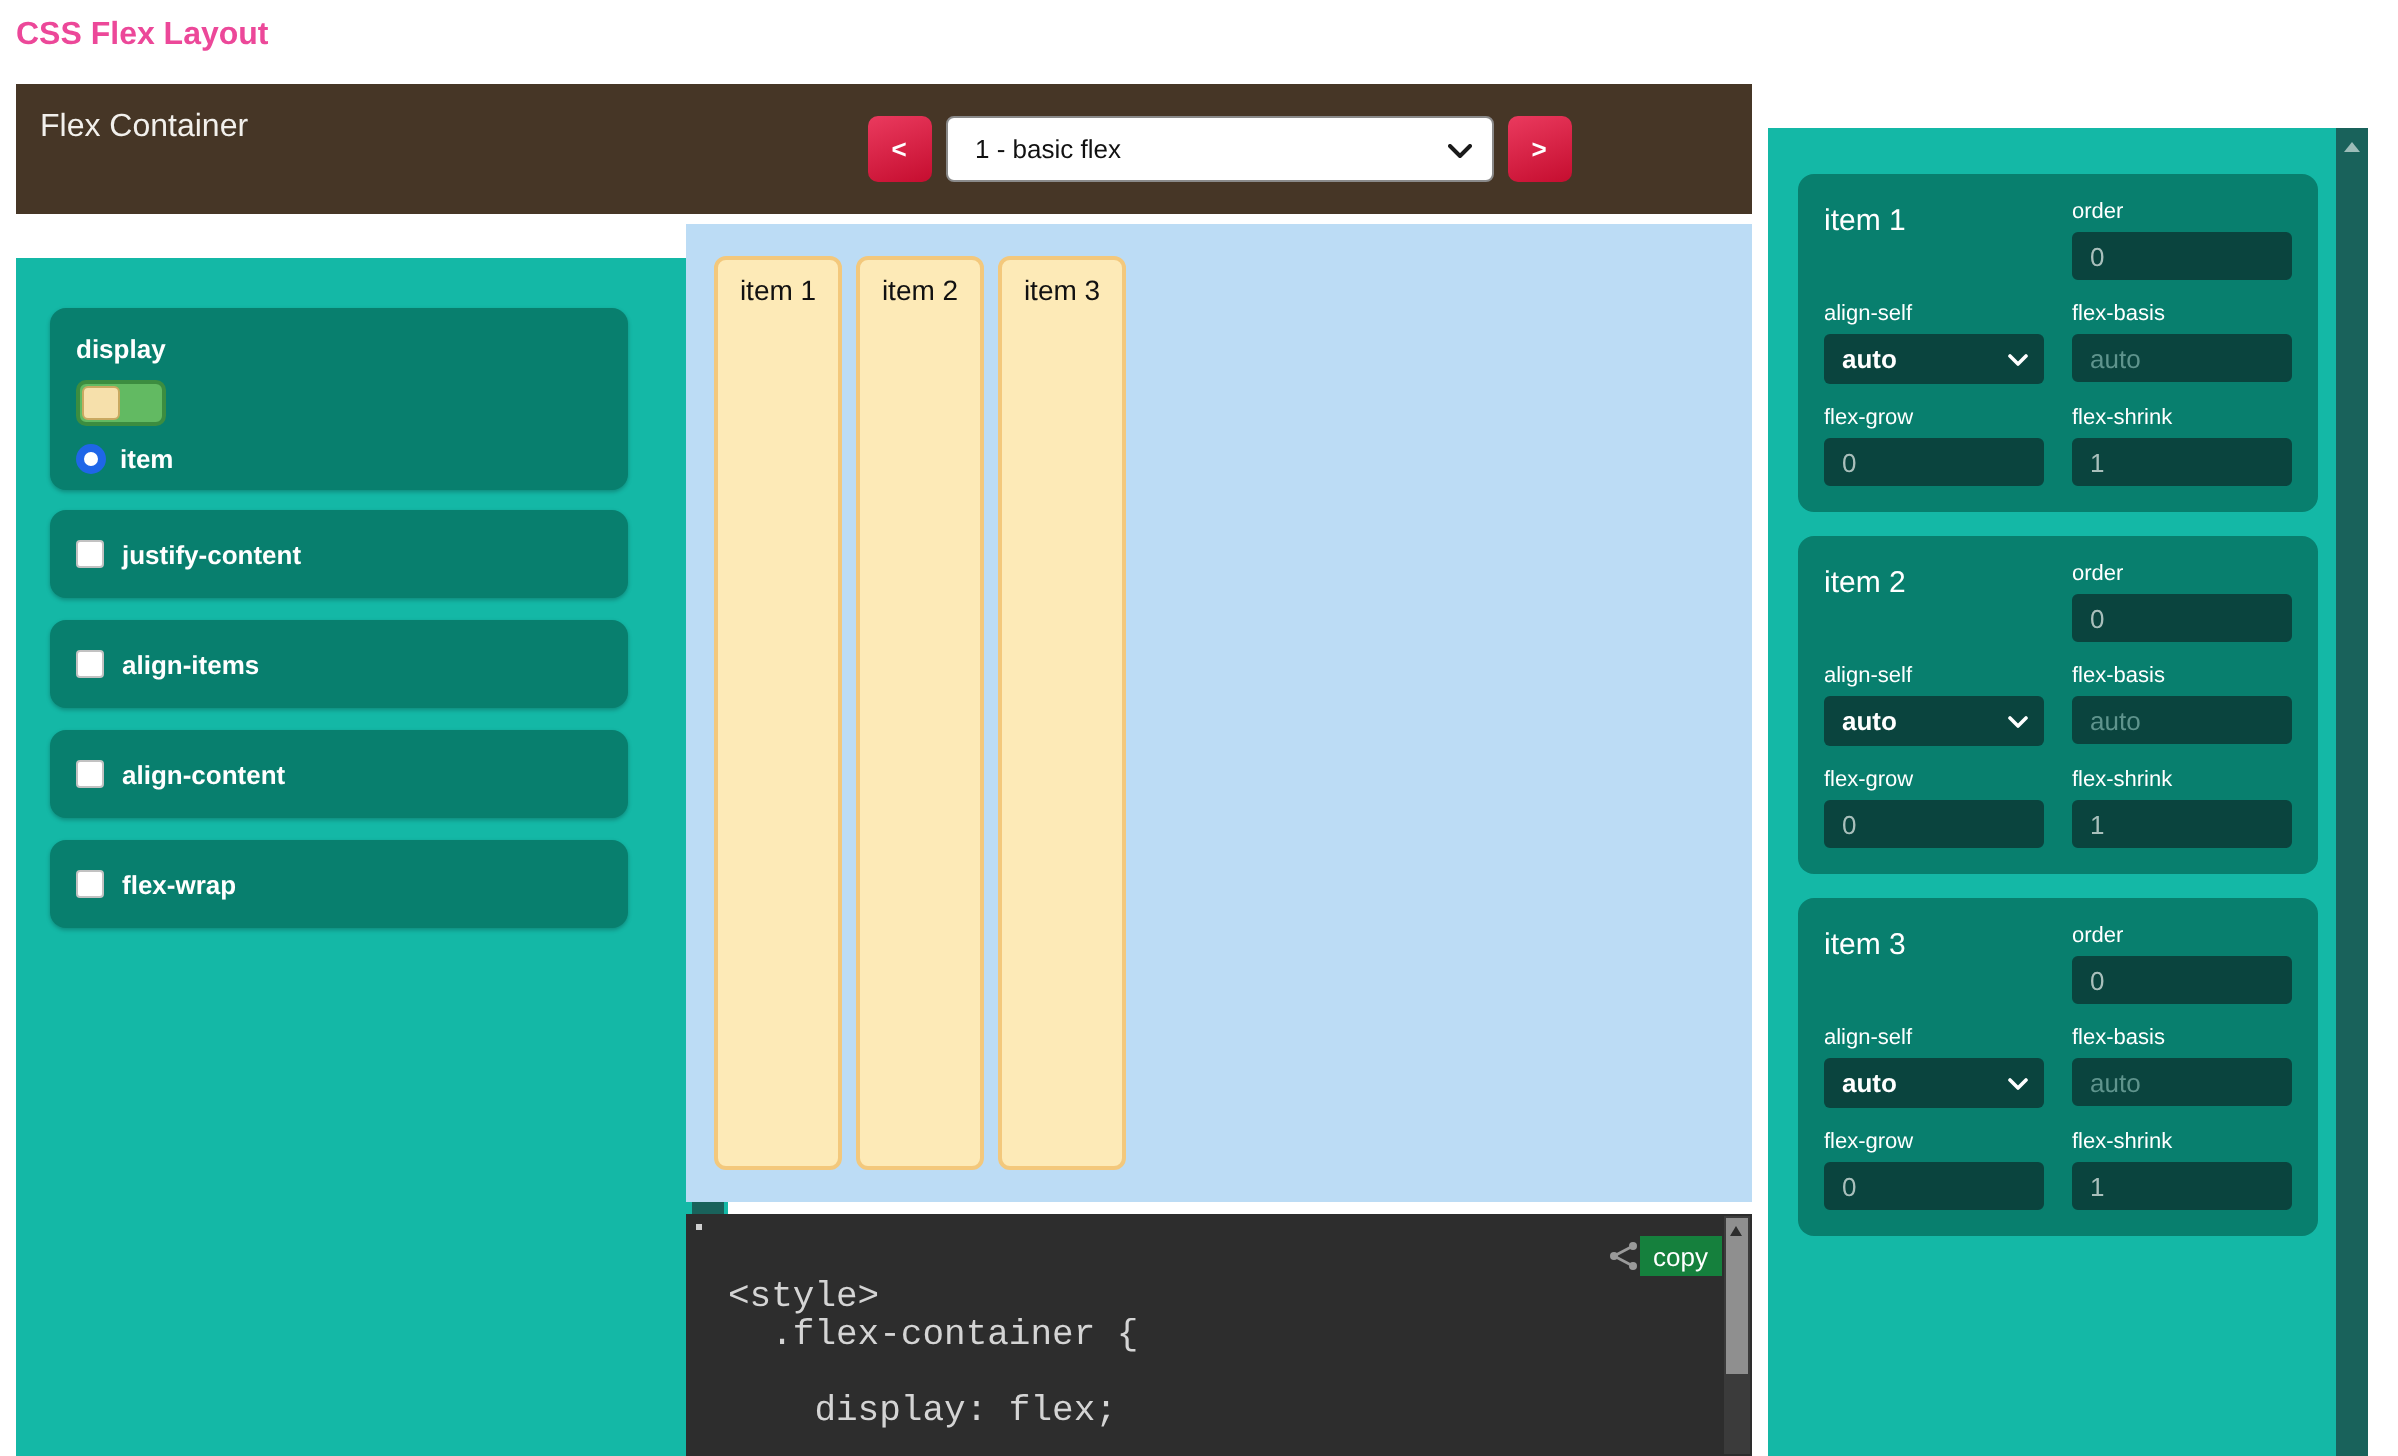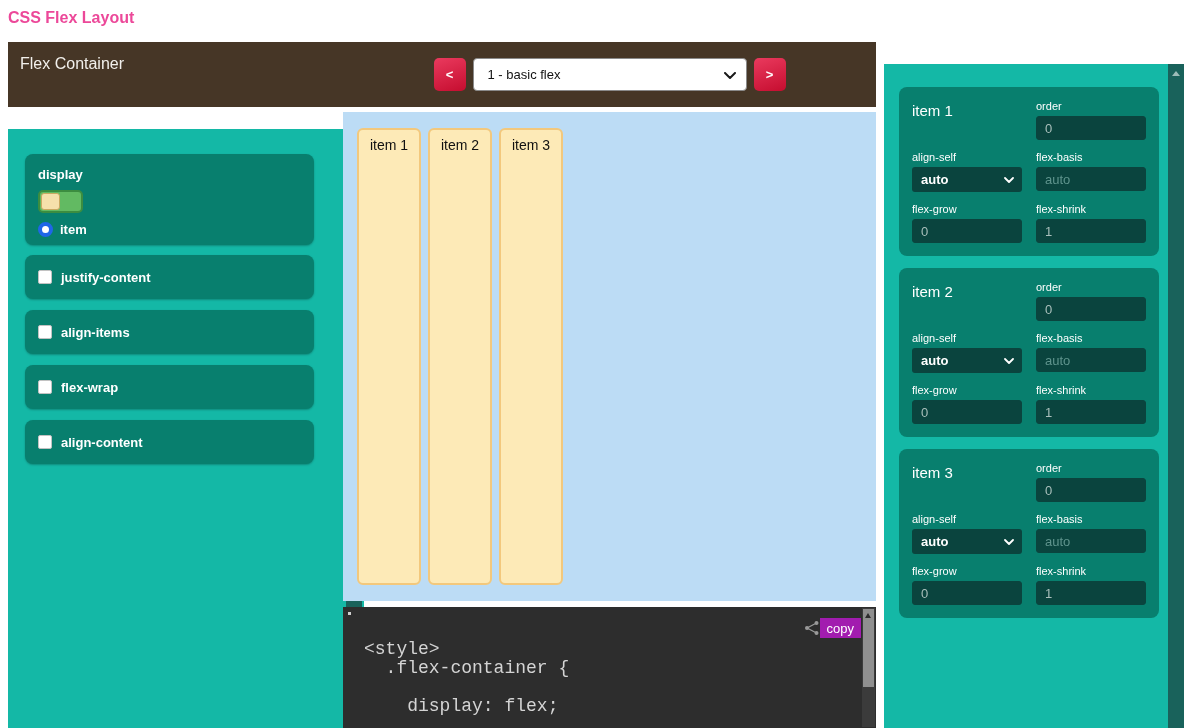--- a/index.html
+++ b/index.html
@@ -44,21 +44,21 @@
   .example-select > span { font-size: 13px; color: #111; padding-left: 14px; }
   .example-select svg { position: absolute; right: 10px; top: 13px; }
 
   .canvas { height: 489px; flex: 0 0 489px; margin-top: 5px; background: #bcdcf5; padding: 16px 14px; display: flex; align-items: stretch; }
   .flex-item { width: 64px; flex: 0 0 64px; margin-right: 7px; background: #fdeab7; border: 2px solid #f3c87c; border-radius: 6px; text-align: center; padding-top: 7px; font-size: 14px; color: #111; }
 
   .code-panel { flex: 1 1 auto; margin-top: 6px; background: #2d2d2d; position: relative; overflow: hidden; }
   .code-dot { position: absolute; left: 5px; top: 5px; width: 3px; height: 3px; background: #cfcfcf; }
   .code-text { font-family: Liberation Mono, monospace; font-size: 18px; line-height: 19px; color: #d4d4d4; padding: 33px 0 0 21px; white-space: pre; }
   .share-icon { position: absolute; top: 13px; right: 56px; cursor: pointer; }
-  .copy-btn { position: absolute; top: 11px; right: 15px; height: 20px; padding: 0 7px; background: #a21caf; border: none; color: #fff; font-size: 13px; cursor: pointer; font-family: "Liberation Sans", sans-serif; }
+  .copy-btn { position: absolute; top: 11px; right: 15px; height: 20px; padding: 0 7px; background: #15803d; border: none; color: #fff; font-size: 13px; cursor: pointer; font-family: "Liberation Sans", sans-serif; }
   .code-scrollbar { position: absolute; top: 1px; right: 1px; bottom: 1px; width: 13px; background: #3b3b3b; }
   .code-thumb { position: absolute; top: 1px; left: 1px; width: 11px; height: 78px; background: #8f8f8f; }
   .code-thumb .arr { position: absolute; top: 4px; left: 2px; width: 0; height: 0; border-left: 3.5px solid transparent; border-right: 3.5px solid transparent; border-bottom: 5px solid #2d2d2d; }
 
   
   .count-controls { position: absolute; right: 14px; top: 74px; display: flex; align-items: center; gap: 17px; }
   .count-btn { width: 28px; height: 26px; background: transparent; border: 2px solid #fff; border-radius: 6px; color: #fff; font-size: 16px; line-height: 1; cursor: pointer; font-family: "Liberation Sans", sans-serif; }
   .count-num { color: #fff; font-size: 23px; }
 
   .right-body { padding: 23px 0 0 15px; }
@@ -96,25 +96,25 @@
       <div class="card check-card">
         <span class="checkbox"></span>
         <span class="prop-label">justify-content</span>
       </div>
       <div class="card check-card">
         <span class="checkbox"></span>
         <span class="prop-label">align-items</span>
       </div>
       <div class="card check-card">
         <span class="checkbox"></span>
+        <span class="prop-label">align-content</span>
+      </div>
+      <div class="card check-card">
+        <span class="checkbox"></span>
         <span class="prop-label">flex-wrap</span>
-      </div>
-      <div class="card check-card">
-        <span class="checkbox"></span>
-        <span class="prop-label">align-content</span>
       </div>
 
       <div class="panel-scrollbar">
         <span class="sb-arrow-up"></span>
       </div>
     </div>
   </section>
 
   <section class="col col-mid">
     <header class="panel-header mid-header">

